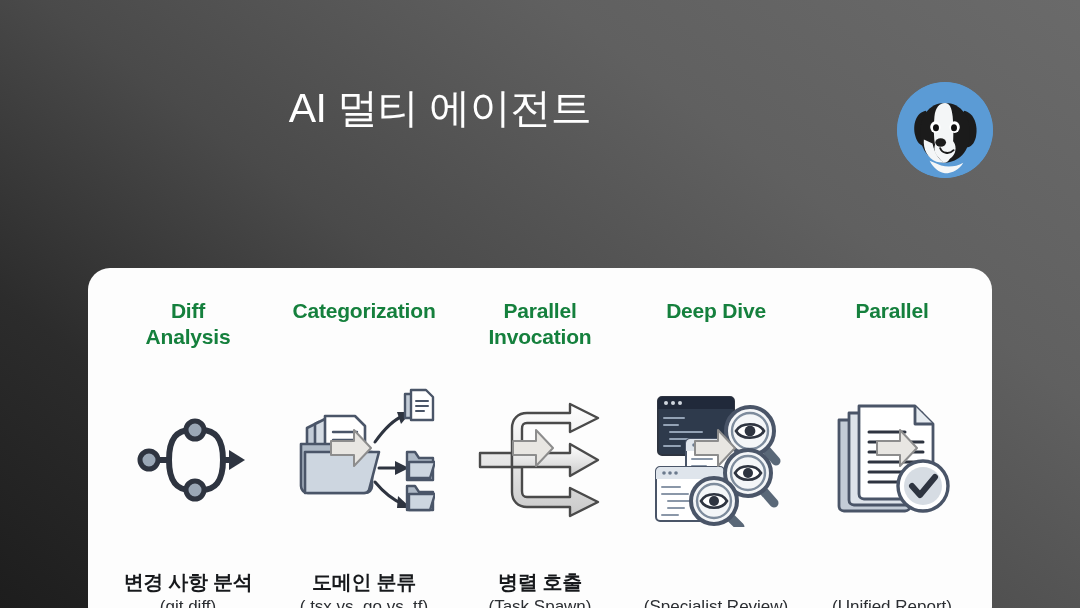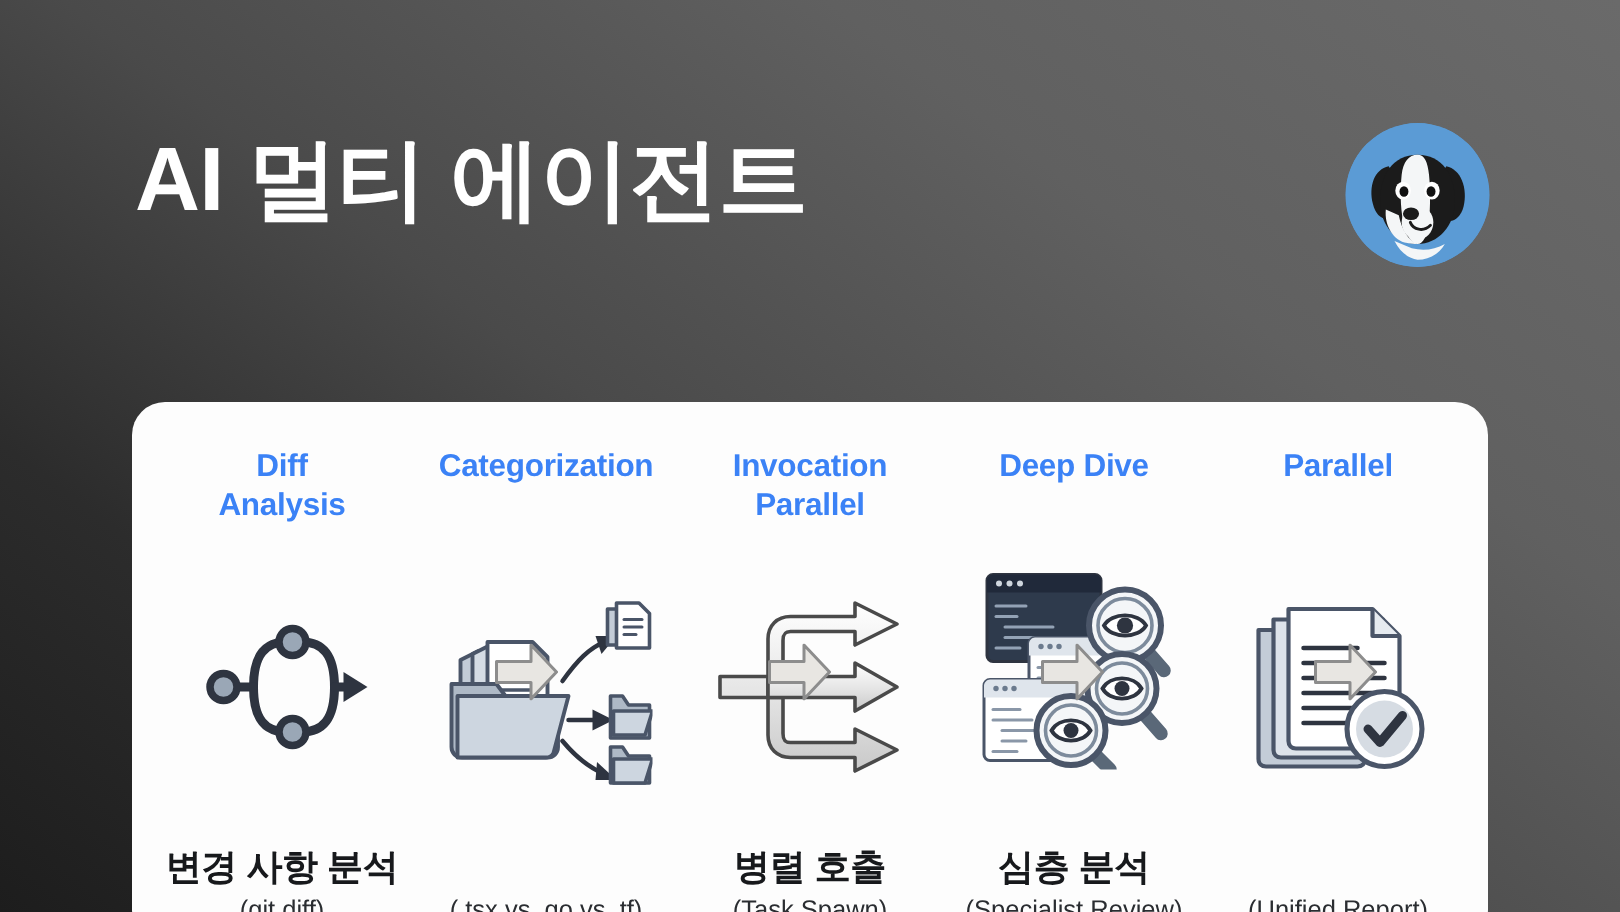--- a/index.html
+++ b/index.html
@@ -26,25 +26,26 @@
 
   
   #title-block {
     position: absolute;
     left: 90px;
     top: 84px;
     width: 700px;
   }
   .title-line {
     color: #ffffff;
-    font-size: 60px;
-    font-weight: 700;
+    font-size: 41px;
+    font-weight: 400;
     line-height: 1.21;
     letter-spacing: -0.5px;
     white-space: nowrap;
+    text-align: center;
   }
 
   
   #avatar {
     position: absolute;
     left: 897px;
     top: 82px;
     width: 96px;
     height: 96px;
     border-radius: 50%;
@@ -74,21 +75,21 @@
 
   .stage {
     flex: 1 1 0;
     display: flex;
     flex-direction: column;
     align-items: center;
     position: relative;
   }
 
   .stage-title {
-    color: #3b82f6;
+    color: #15803d;
     font-size: 21px;
     font-weight: 700;
     line-height: 1.25;
     text-align: center;
     margin-top: 12px;
     letter-spacing: -0.2px;
   }
 
   .stage-icon {
     flex: 1 1 auto;
@@ -98,21 +99,21 @@
     width: 100%;
   }
   .stage-icon svg { display: block; }
 
   .stage-caption {
     text-align: center;
     margin-bottom: 10px;
   }
   .caption-ko {
     color: #17191c;
-    font-size: 24px;
+    font-size: 20px;
     font-weight: 700;
     line-height: 1.2;
     letter-spacing: -0.3px;
     white-space: nowrap;
   }
   .caption-en {
     color: #2a2d31;
     font-size: 17px;
     font-weight: 400;
     line-height: 1.3;
@@ -254,28 +255,29 @@
               <path d="M116 80 L142 80 L137 96 L116 96 Z" fill="#cdd6e0"></path>
             </g>
 
             <g stroke="#4a5568" stroke-width="2.4" stroke-linejoin="round">
               <path d="M114 104 L114 128 L140 128 L140 110 L126 110 L122 104 Z" fill="#aeb9c6"></path>
               <path d="M116 112 L142 112 L137 128 L116 128 Z" fill="#cdd6e0"></path>
             </g>
           </svg>
         </div>
         <div class="stage-caption">
+          <div class="caption-ko">도메인 분류</div>
           <div class="caption-en">(.tsx vs .go vs .tf)</div>
         </div>
       </div>
 
       <div class="stage">
         <div class="stage-title">
+          <div>Parallel</div>
           <div>Invocation</div>
-          <div>Parallel</div>
         </div>
         <div class="stage-icon">
           <svg width="124" height="116" viewBox="0 0 124 116">
             <defs>
               <linearGradient id="pg" x1="0" y1="0" x2="0" y2="1">
                 <stop offset="0%" stop-color="#ffffff"></stop>
                 <stop offset="55%" stop-color="#e4e4e4"></stop>
                 <stop offset="100%" stop-color="#c9c9c9"></stop>
               </linearGradient>
             </defs>
@@ -364,21 +366,20 @@
             <g>
               <path d="M76 122 L90 136" stroke="#5a6878" stroke-width="9" stroke-linecap="round"></path>
               <circle cx="64" cy="110" r="23" fill="#f4f6f8" stroke="#4a5568" stroke-width="4"></circle>
               <circle cx="64" cy="110" r="17" fill="none" stroke="#7d8b9c" stroke-width="2.4"></circle>
               <path d="M51 110 C56 101 72 101 77 110 C72 119 56 119 51 110 Z" fill="#ffffff" stroke="#2e3440" stroke-width="2.6"></path>
               <circle cx="64" cy="110" r="5" fill="#2e3440"></circle>
             </g>
           </svg>
         </div>
         <div class="stage-caption">
-          <div class="caption-ko">심층 분석</div>
           <div class="caption-en">(Specialist Review)</div>
         </div>
       </div>
 
       <div class="stage">
         <div class="stage-title">
           <div>Parallel</div>
           <div></div>
         </div>
         <div class="stage-icon">

